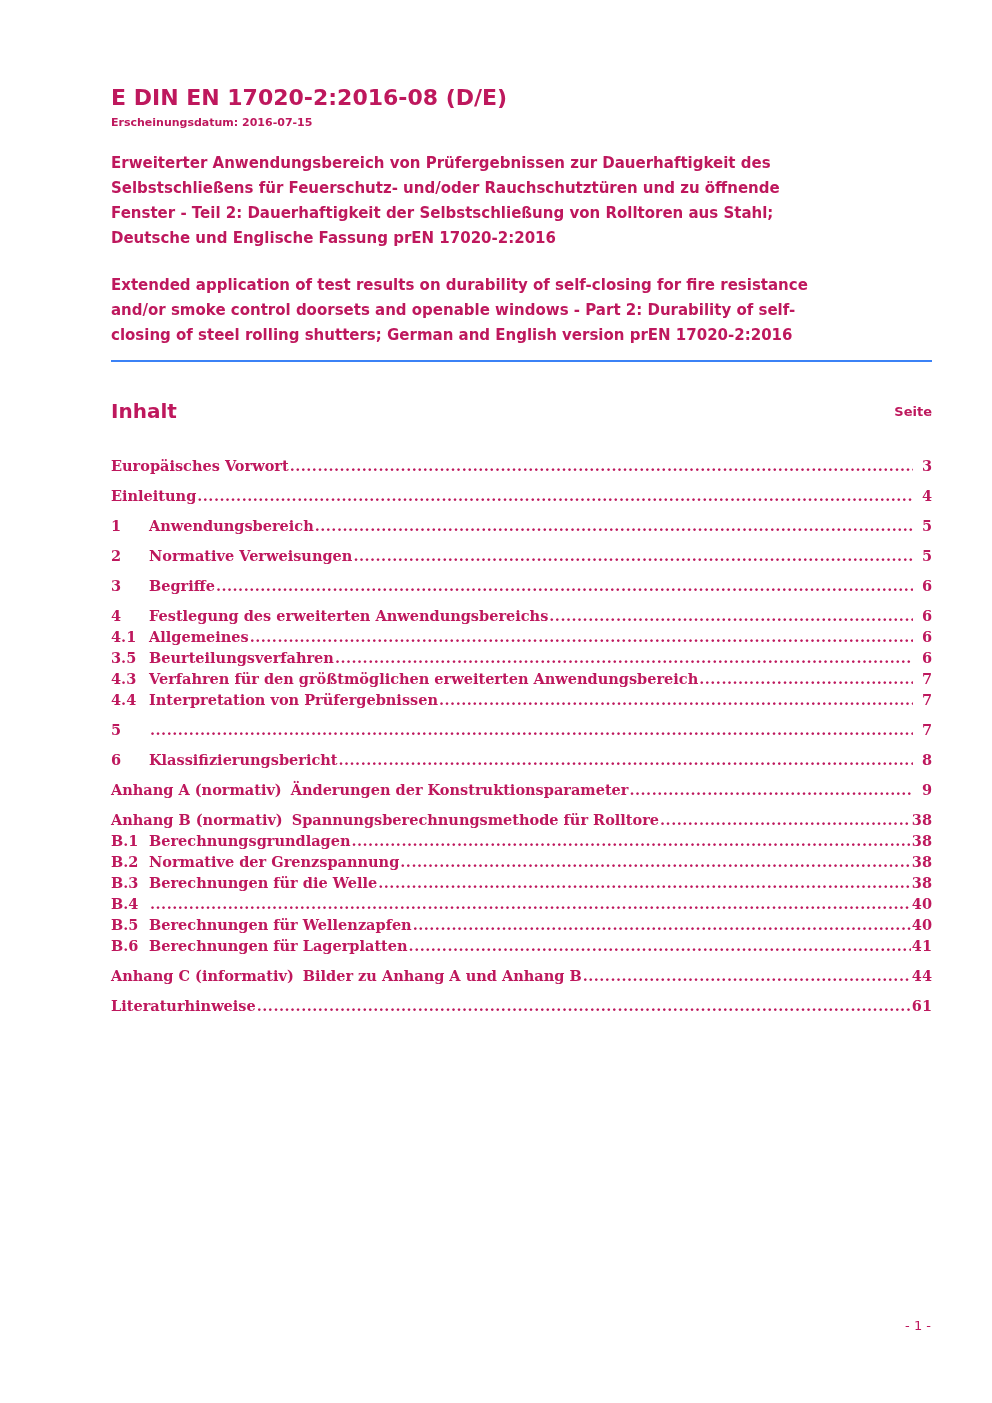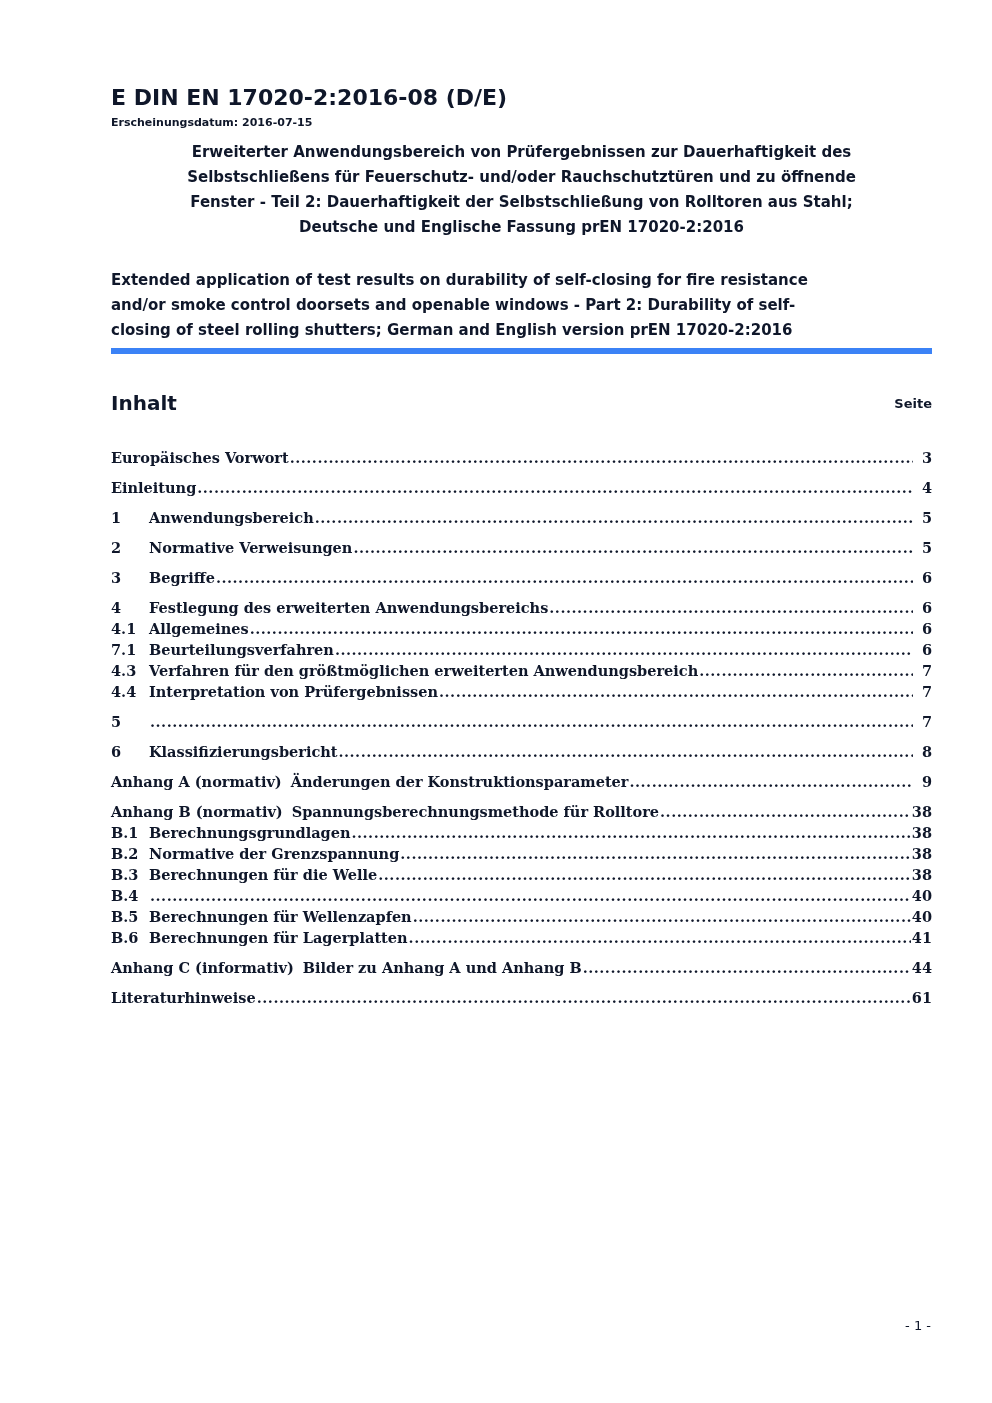--- a/index.html
+++ b/index.html
@@ -1,21 +1,21 @@
 <!DOCTYPE html>
 <html lang="de"><head>
 <meta charset="utf-8">
 <style>
   html, body { margin: 0; padding: 0; background: #ffffff; }
   .page {
     position: relative;
     width: 992px;
     height: 1403px;
     background: #ffffff;
-    color: #0f172a;
+    color: #be185d;
     font-family: "DejaVu Sans", "Liberation Sans", sans-serif;
     overflow: hidden;
   }
   .content {
     position: absolute;
     left: 111px;
     top: 0;
     width: 821px;
   }
   .doc-number {
@@ -30,25 +30,25 @@
     font-size: 11px;
     font-weight: bold;
     line-height: 18px;
   }
   .title {
     font-size: 15px;
     font-weight: bold;
     line-height: 25px;
     white-space: pre;
   }
-  .title-de { margin-top: 8px; text-align: center; }
+  .title-de { margin-top: 19px; }
   .title-en {
-    margin-top: 28px;
-    padding-bottom: 5px;
-    border-bottom: 6px solid #3b82f6;
+    margin-top: 22px;
+    padding-bottom: 12px;
+    border-bottom: 2px solid #3b82f6;
   }
   .toc-header {
     display: flex;
     justify-content: space-between;
     align-items: center;
     margin-top: 37px;
   }
   .toc-heading { font-size: 20px; font-weight: bold; line-height: 24px; }
   .page-col-label { font-size: 13px; font-weight: bold; }
   .toc {
@@ -153,21 +153,21 @@
     <span class="pg">6</span>
   </div>
         <div class="row sub">
     <span class="num">4.1</span>
 
     <span class="ttl">Allgemeines</span>
     <span class="leader"></span>
     <span class="pg">6</span>
   </div>
         <div class="row sub">
-    <span class="num">7.1</span>
+    <span class="num">3.5</span>
 
     <span class="ttl">Beurteilungsverfahren</span>
     <span class="leader"></span>
     <span class="pg">6</span>
   </div>
         <div class="row sub">
     <span class="num">4.3</span>
 
     <span class="ttl">Verfahren für den größtmöglichen erweiterten Anwendungsbereich</span>
     <span class="leader"></span>

